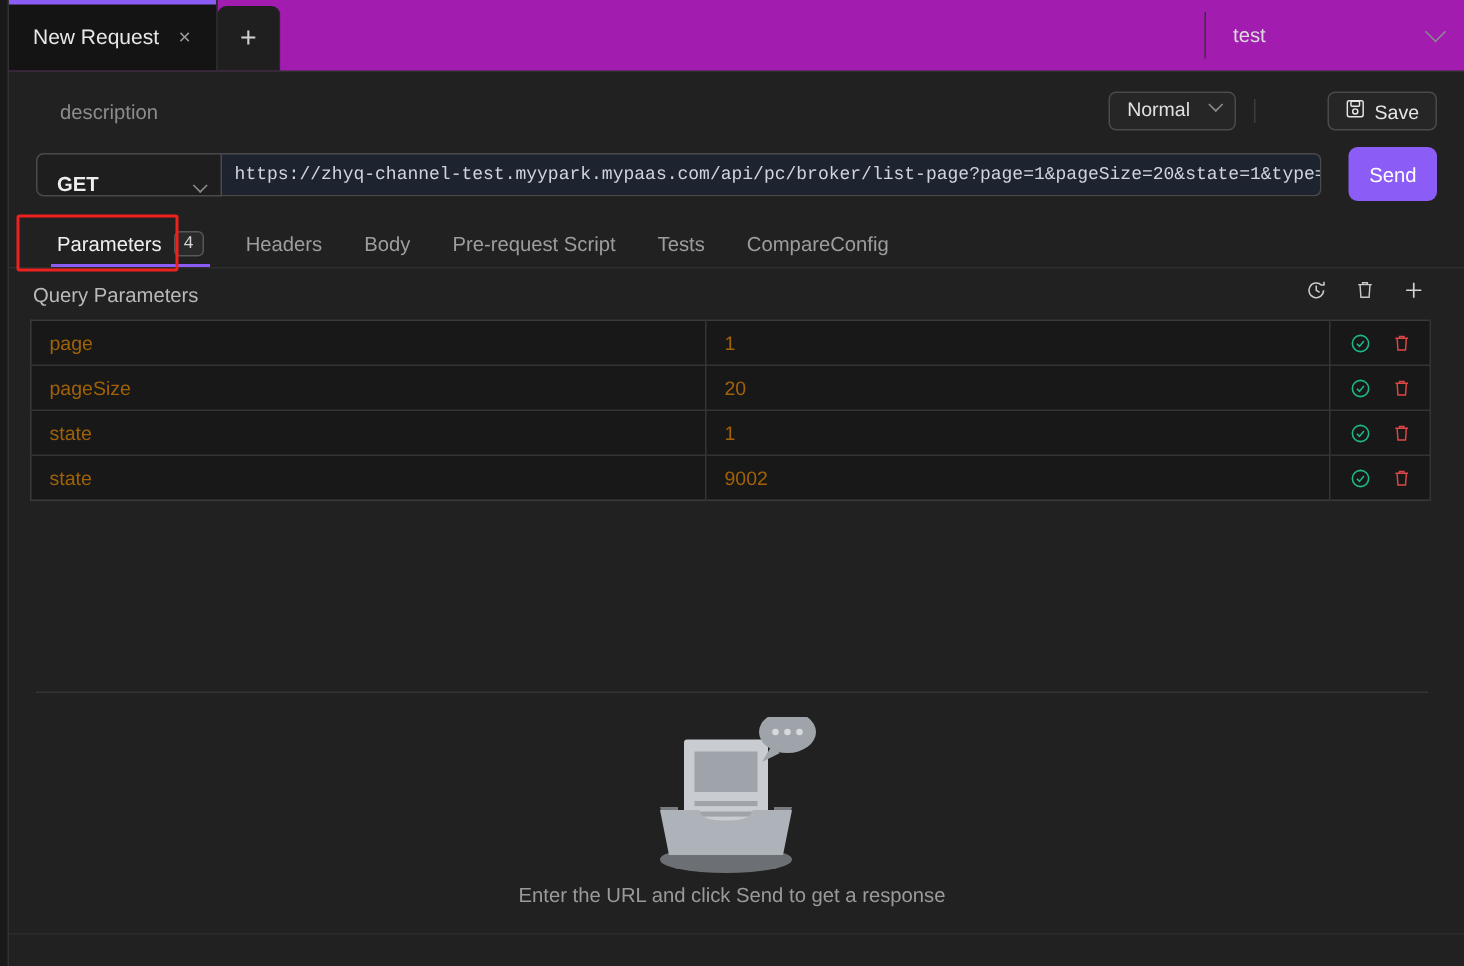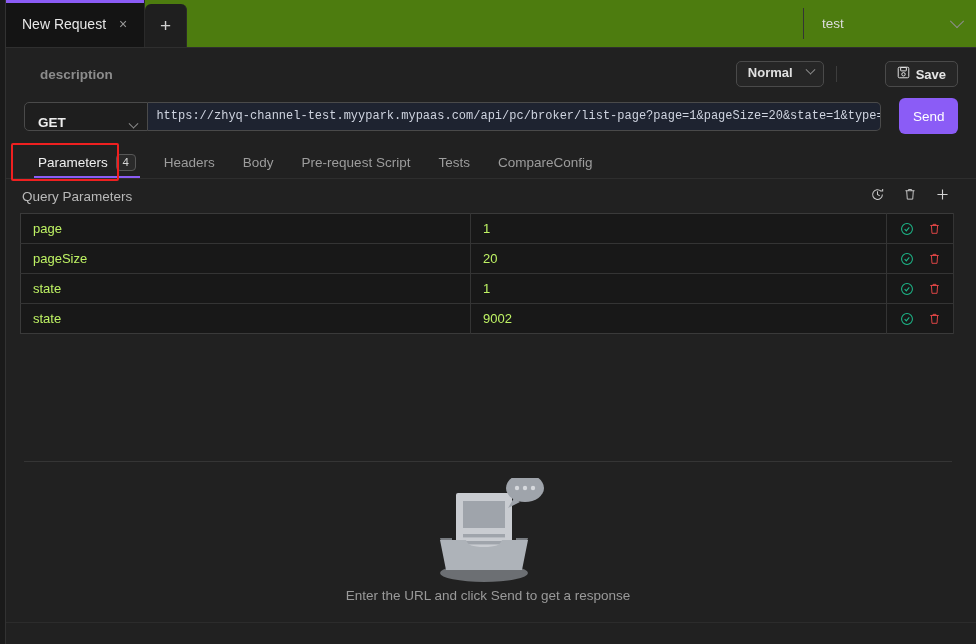--- a/index.html
+++ b/index.html
@@ -19,21 +19,21 @@
   }
   .left-rail {
     position: absolute; left: 0; top: 0; bottom: 0; width: 6px;
     background: #1a1a1a; border-right: 1px solid #323232;
     z-index: 6;
   }
 
   
   .tabbar {
     height: 48px; flex: 0 0 48px;
-    background: #4d7c0f;
+    background: #a21caf;
     display: flex; align-items: stretch;
     border-bottom: 1px solid #2f2f2f;
     padding-left: 6px;
     position: relative;
   }
   .tab {
     position: relative;
     min-width: 110px;
     display: flex; align-items: center; gap: 10px;
     padding: 0 14px 0 16px;
@@ -73,21 +73,20 @@
     border-right: 1.4px solid #8e8e8e; border-bottom: 1.4px solid #8e8e8e;
     transform: rotate(45deg) translate(-2px,-2px);
   }
   .chev.sm { width: 7px; height: 7px; border-width: 1.3px; }
 
   
   .req-head {
     flex: 0 0 auto;
     padding: 12px 18px 0 24px;
     background: #212121;
-    font-weight: bold;
   }
   .desc-row {
     height: 28px;
     display: flex; align-items: center; justify-content: space-between;
   }
   .desc-placeholder { color: #8c8c8c; font-size: 13.5px; padding-left: 16px; }
   .head-right { display: flex; align-items: center; gap: 12px; }
   .pill {
     height: 26px; display: inline-flex; align-items: center; gap: 14px;
     border: 1px solid #4a4a4a; border-radius: 5px;
@@ -184,21 +183,21 @@
   table.ptable {
     width: 100%; border-collapse: collapse;
     border: 1px solid #3a3a3a;
     table-layout: fixed;
     background: #181818;
   }
   table.ptable td {
     height: 30px;
     border-bottom: 1px solid #343434;
     border-right: 1px solid #343434;
-    font-size: 13px; color: #bef264;
+    font-size: 13px; color: #a16207;
     padding: 0 12px;
     vertical-align: middle;
     overflow: hidden; white-space: nowrap;
   }
   table.ptable tr:last-child td { border-bottom: none; }
   td.c-key { width: 450px; }
   td.c-val { width: auto; }
   td.c-act {
     width: 67px; border-right: none;
     padding: 0;

